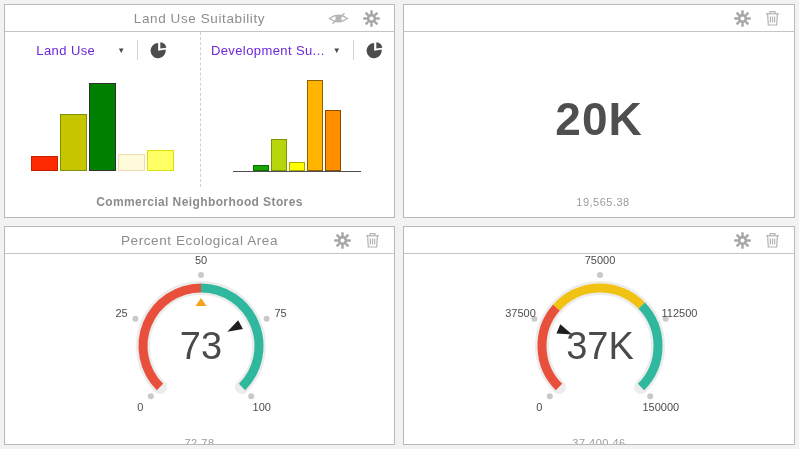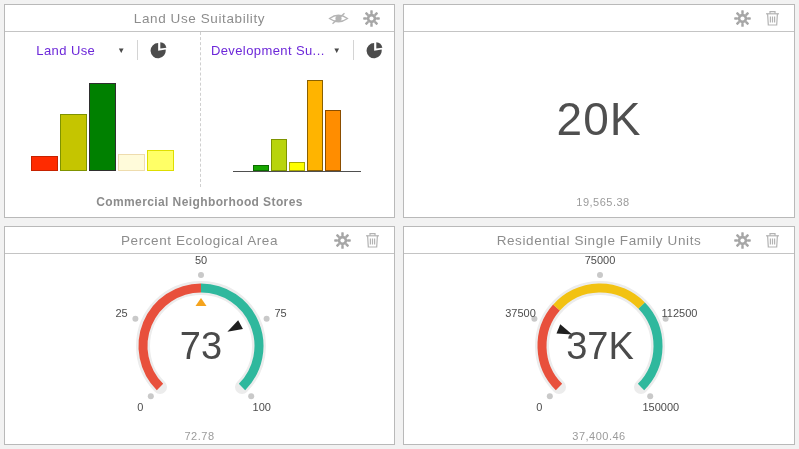--- a/index.html
+++ b/index.html
@@ -25,26 +25,26 @@
   .suit-half.right .caret{margin-left:8px;}
   .vert-sep{width:1px;height:20px;background:#d4d4d4;margin:0 12px;}
   .chart-area{flex:1;width:100%;display:flex;align-items:flex-end;justify-content:center;gap:2px;
     padding-bottom:16px;box-sizing:border-box;position:relative;}
   .bar{box-sizing:border-box;border:1px solid transparent;}
   .baseline{position:absolute;left:50%;transform:translateX(-50%);bottom:15px;height:1px;background:#4f4f4f;width:128px;}
   .suit-caption{height:30px;flex:none;display:flex;align-items:center;justify-content:center;
     font-size:12px;font-weight:bold;color:#8c8c8c;letter-spacing:.4px;}
 
   
-  .big-value{margin-top:60px;text-align:center;font-size:46px;font-weight:normal;color:#4f4f4f;letter-spacing:1px;}
+  .big-value{margin-top:60px;text-align:center;font-size:46px;font-weight:bold;color:#4f4f4f;letter-spacing:1px;}
   .precise-value{position:absolute;bottom:9px;left:8px;right:0;text-align:center;font-size:11px;color:#9b9b9b;letter-spacing:.5px;}
 
   
   .gauge-svg{display:block;margin:0 auto;}
-  .gauge-precise{text-align:center;font-size:11px;color:#9b9b9b;letter-spacing:.5px;margin-top:6px;}
+  .gauge-precise{text-align:center;font-size:11px;color:#9b9b9b;letter-spacing:.5px;margin-top:13px;}
   svg text{font-family:"Liberation Sans", sans-serif;}
 </style>
 </head>
 <body>
 
 <div class="dashboard">
 
   <div class="panel">
     <div class="panel-header">
       <span class="panel-title">Land Use Suitability</span>
@@ -189,21 +189,20 @@
           <polygon points="0,-48 5.5,-40 -5.5,-40" fill="#f5a31d" transform="translate(196,92) rotate(0)"></polygon>
           <polygon points="0,-30 5,-45 -5,-45" fill="#1f1f1f" transform="translate(196,92) rotate(61.5)"></polygon>
           <text x="196" y="105" text-anchor="middle" font-size="38" fill="#4a4a4a">73</text>
         </svg>
       <div class="gauge-precise">72.78</div>
     </div>
   </div>
 
   <div class="panel">
     <div class="panel-header">
-      <span class="panel-title">Residential Single Family Units</span>
       <span class="header-icons">
         <svg width="17" height="17" viewBox="0 0 18 18">
           <g fill="#a6a6a6">
             <circle cx="9" cy="9" r="5"></circle>
             <rect x="7.7" y="0.2" width="2.6" height="4" rx="0.7"></rect>
             <rect x="7.7" y="0.2" width="2.6" height="4" rx="0.7" transform="rotate(45 9 9)"></rect>
             <rect x="7.7" y="0.2" width="2.6" height="4" rx="0.7" transform="rotate(90 9 9)"></rect>
             <rect x="7.7" y="0.2" width="2.6" height="4" rx="0.7" transform="rotate(135 9 9)"></rect>
             <rect x="7.7" y="0.2" width="2.6" height="4" rx="0.7" transform="rotate(180 9 9)"></rect>
             <rect x="7.7" y="0.2" width="2.6" height="4" rx="0.7" transform="rotate(225 9 9)"></rect>

